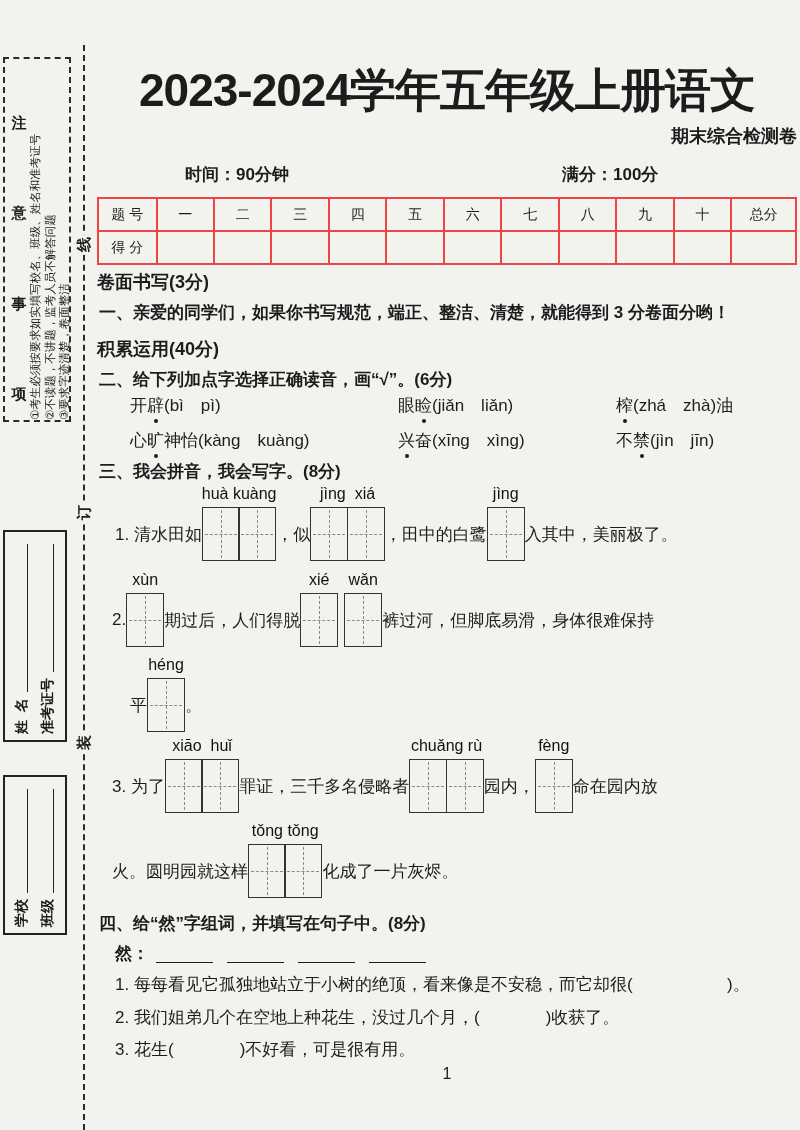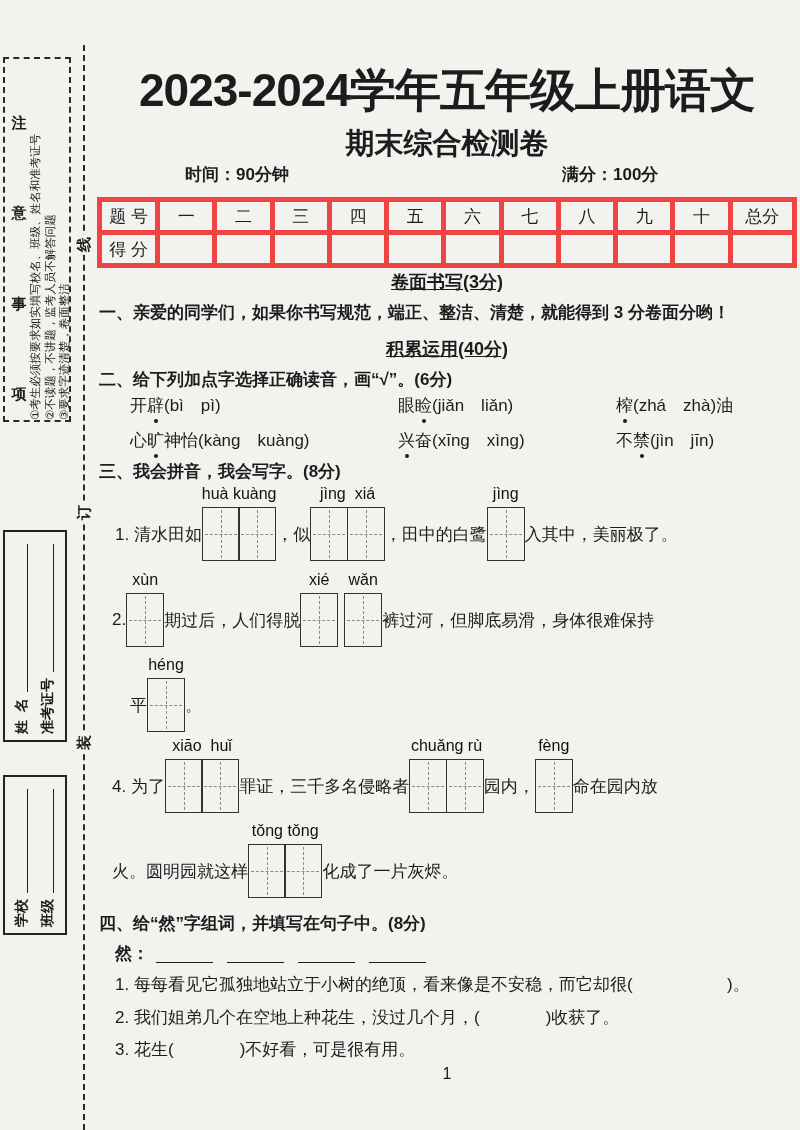--- a/index.html
+++ b/index.html
@@ -36,29 +36,29 @@
   .info-inner1 { width:212px; height:60px; transform:rotate(-90deg) translateX(-212px); }
   .info-inner2 { width:160px; height:60px; transform:rotate(-90deg) translateX(-160px); }
   .info-line { display:flex; align-items:flex-end; font-size:14px; font-weight:bold; white-space:pre; }
   .info-rule { flex:1 1 auto; border-bottom:1.5px solid #222; margin:0 2px 3px 6px; }
 
   
   .main { position:absolute; left:97px; top:0; width:700px; height:1112px; }
   .abs { position:absolute; }
 
   .title { top:60px; width:700px; text-align:center; font-size:46px; font-weight:900; letter-spacing:-1px; white-space:nowrap; }
-  .subtitle { top:124px; width:700px; text-align:center; font-size:29px; font-weight:bold; }
+  .subtitle { top:124px; width:700px; text-align:right; font-size:18px; font-weight:bold; }
   .meta { top:163px; font-size:17px; font-weight:bold; }
   .meta-time { left:88px; } .meta-score { left:465px; }
 
   table.score { position:absolute; top:197px; left:0; width:700px; border-collapse:collapse; }
-  table.score td { border:5px solid #ef4444; height:33px; text-align:center; font-size:17px; padding:0; }
+  table.score td { border:2px solid #ef4444; height:33px; text-align:center; font-size:14px; padding:0; }
   table.score { border:2px solid #2b2b2b; }
 
-  .sec-title { width:700px; text-align:center; font-size:18px; font-weight:bold;text-decoration:underline; }
+  .sec-title { width:700px; font-size:18px; font-weight:bold; }
   .q-head { font-size:17px; font-weight:bold; white-space:pre; }
   .body-txt { font-size:17px; white-space:pre; }
 
   .q2grid { top:394px; left:33px; width:665px; display:grid; grid-template-columns:268px 218px 1fr;
             row-gap:12px; font-size:17px; }
   .dotchar { position:relative; display:inline-block; }
   .dotchar::after { content:""; position:absolute; left:50%; bottom:-6px; width:4px; height:4px;
                     background:#1c1c1c; border-radius:50%; transform:translateX(-50%); }
 
   
@@ -218,21 +218,21 @@
     <span>裤过河，但脚底易滑，身体很难保持</span>
   </div>
 
   <div class="wrow" style="top:678px; left:33px">
     <span>平</span>
     <span class="wgroup"><span class="pinyin">héng</span><span class="wpair"><span class="wcell"></span></span></span>
     <span>。</span>
   </div>
 
   <div class="wrow" style="top:759px; left:15px">
-    <span>4. 为了</span>
+    <span>3. 为了</span>
     <span class="wgroup"><span class="pinyin">xiāo  huǐ</span><span class="wpair"><span class="wcell"></span><span class="wcell"></span></span></span>
     <span>罪证，三千多名侵略者</span>
     <span class="wgroup"><span class="pinyin">chuǎng rù</span><span class="wpair"><span class="wcell"></span><span class="wcell"></span></span></span>
     <span>园内，</span>
     <span class="wgroup"><span class="pinyin">fèng</span><span class="wpair"><span class="wcell"></span></span></span>
     <span>命在园内放</span>
   </div>
 
   <div class="wrow" style="top:844px; left:15px">
     <span>火。圆明园就这样</span>

